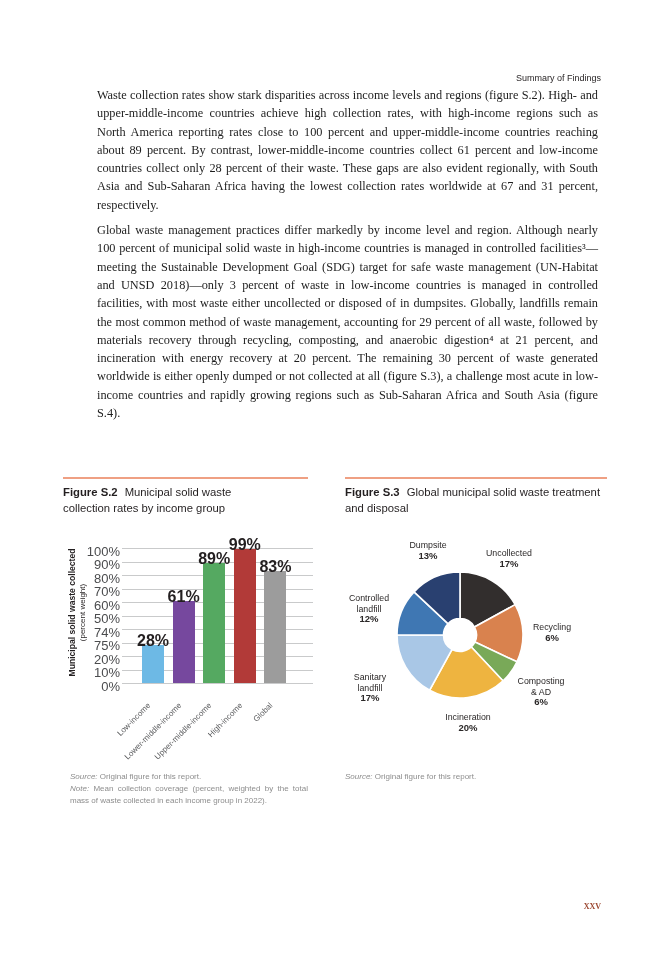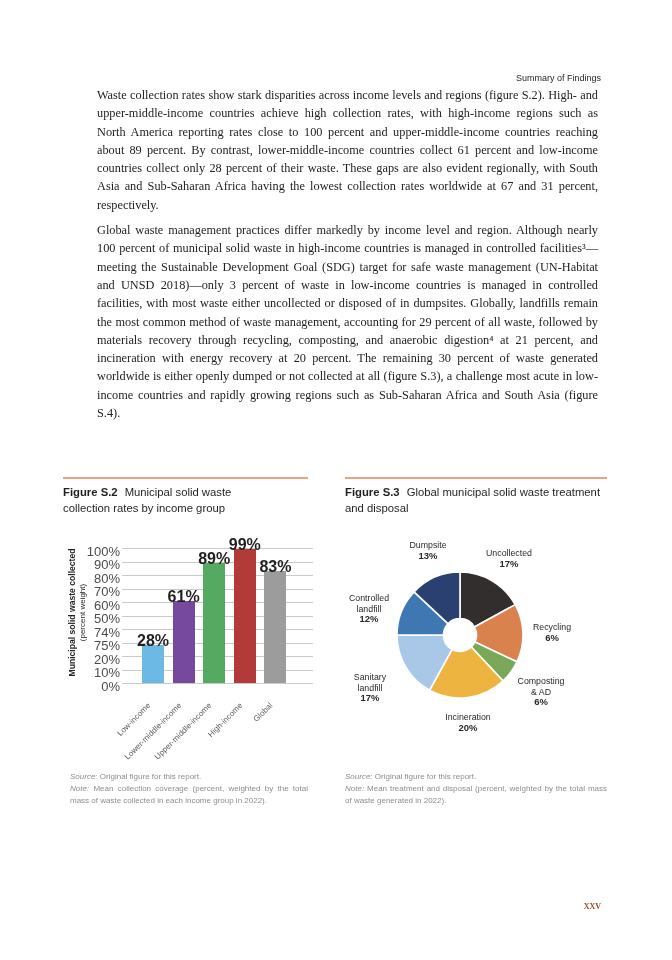--- a/index.html
+++ b/index.html
@@ -139,19 +139,18 @@
         </div><div class="pie-label" style="left: 24px; top: 76px;">
           <div>Controlled</div>
           <div>landfill</div>
           <div class="pct">12%</div>
         </div><div class="pie-label" style="left: 83px; top: 17px;">
           <div>Dumpsite</div>
           <div class="pct">13%</div>
         </div></div>
     <div class="fig-note">
       <div><span class="it">Source:</span> <span>Original figure for this report.</span></div>
-      <div class="just"><span class="it">Note:</span> <span>Mean treatment and disposal (percent, weighted by the total mass of waste generated in 2022).</span></div>
     </div>
   </div>
 
   <div class="page-number">xxv</div>
 
 </div>
 
 </body></html>

